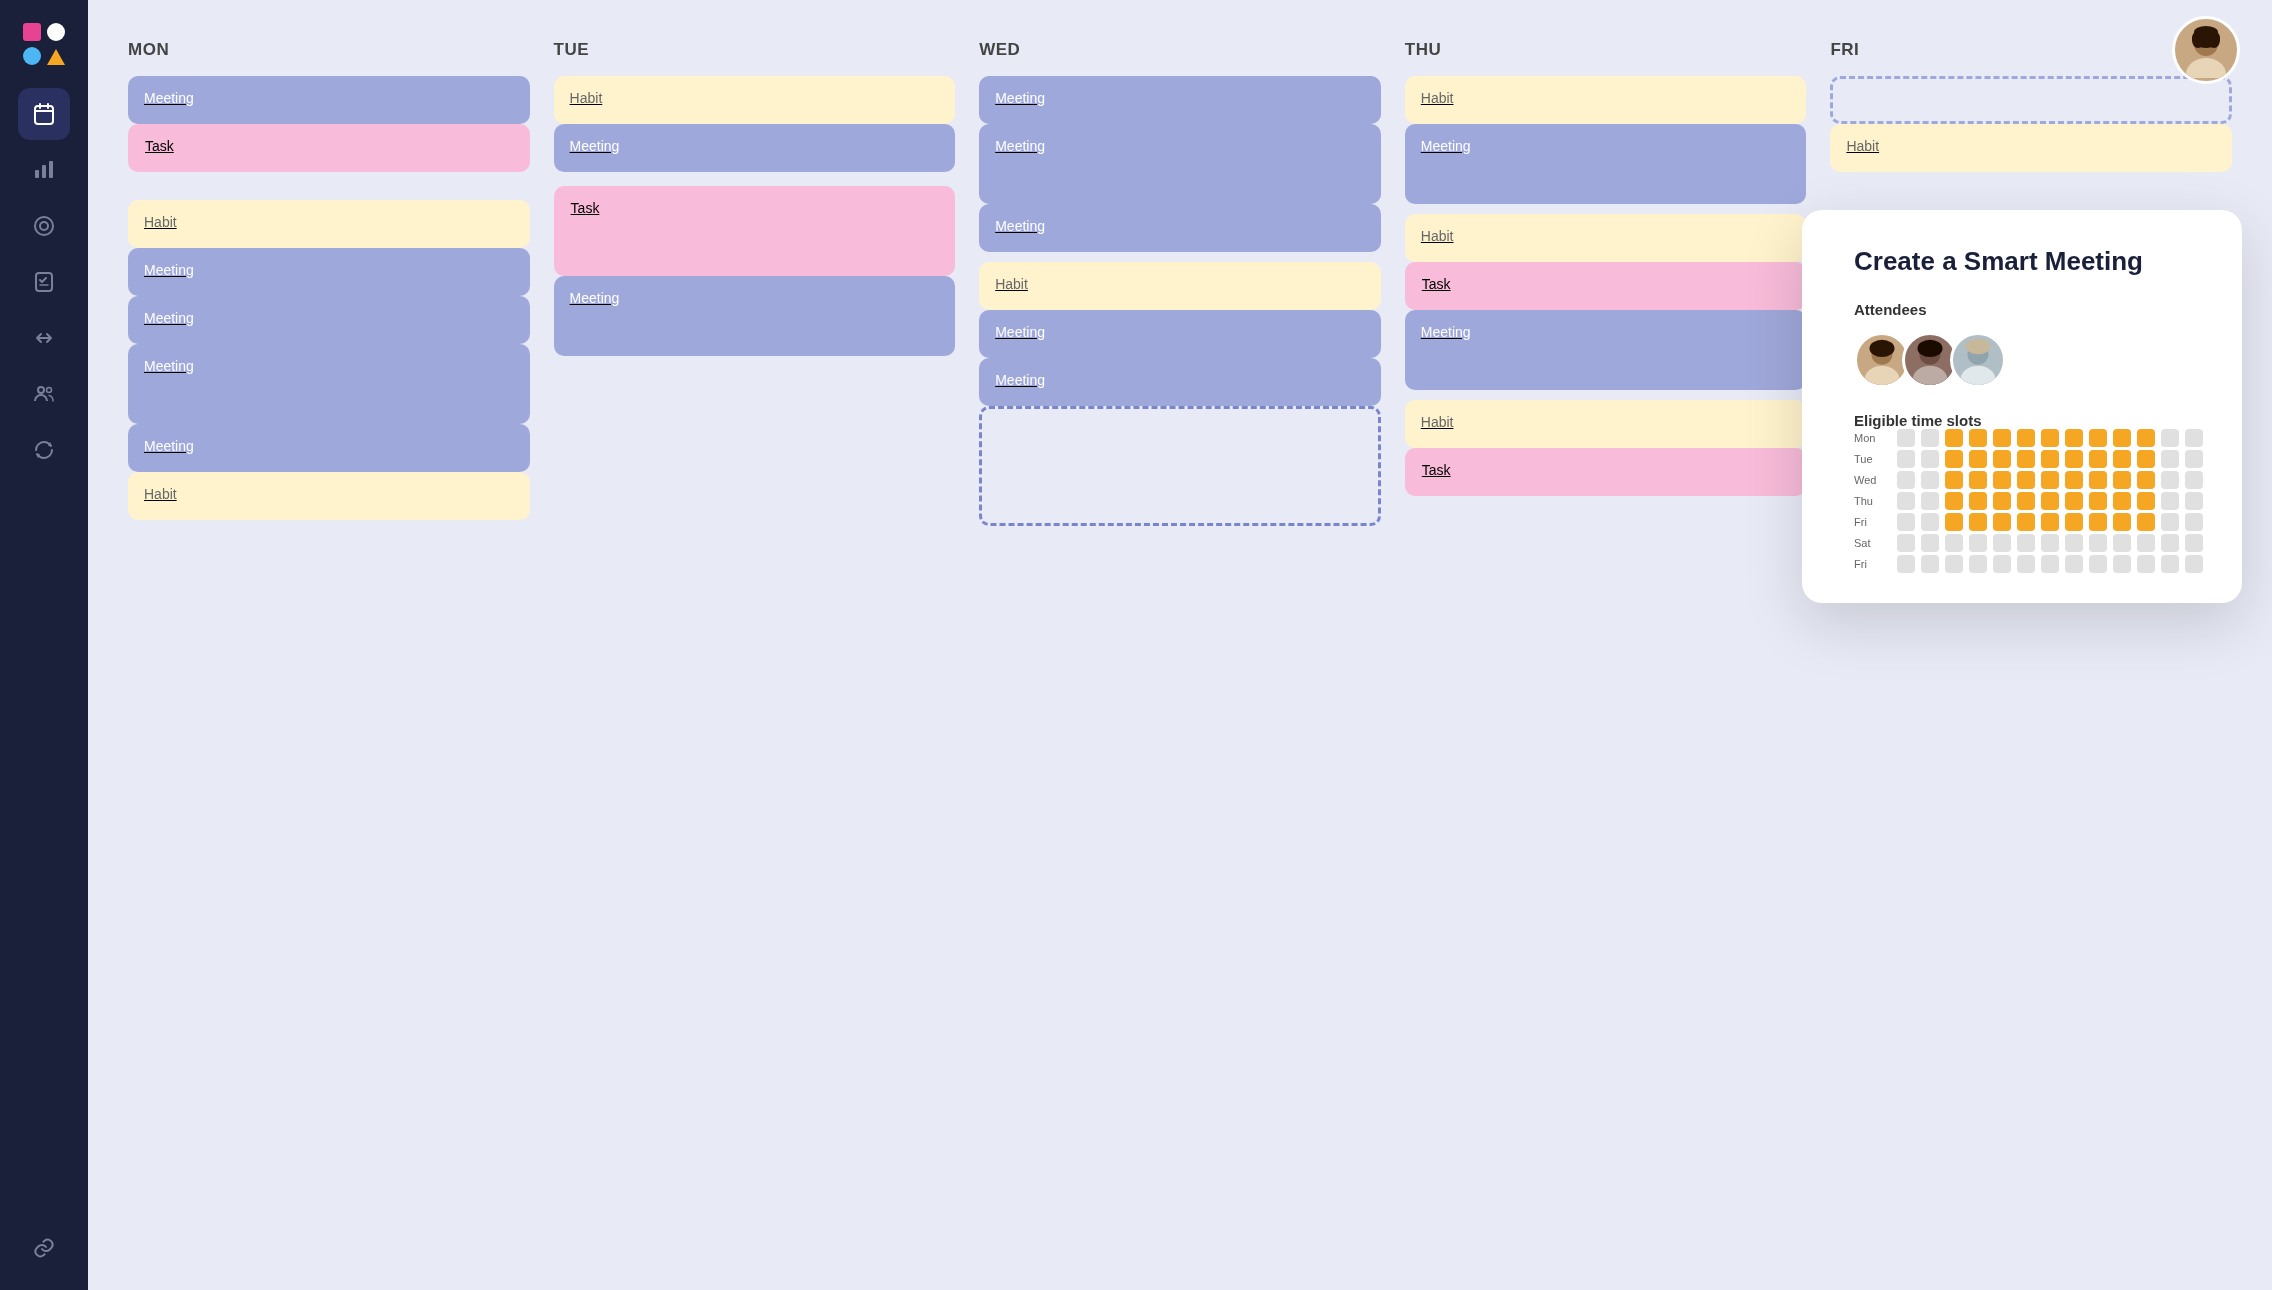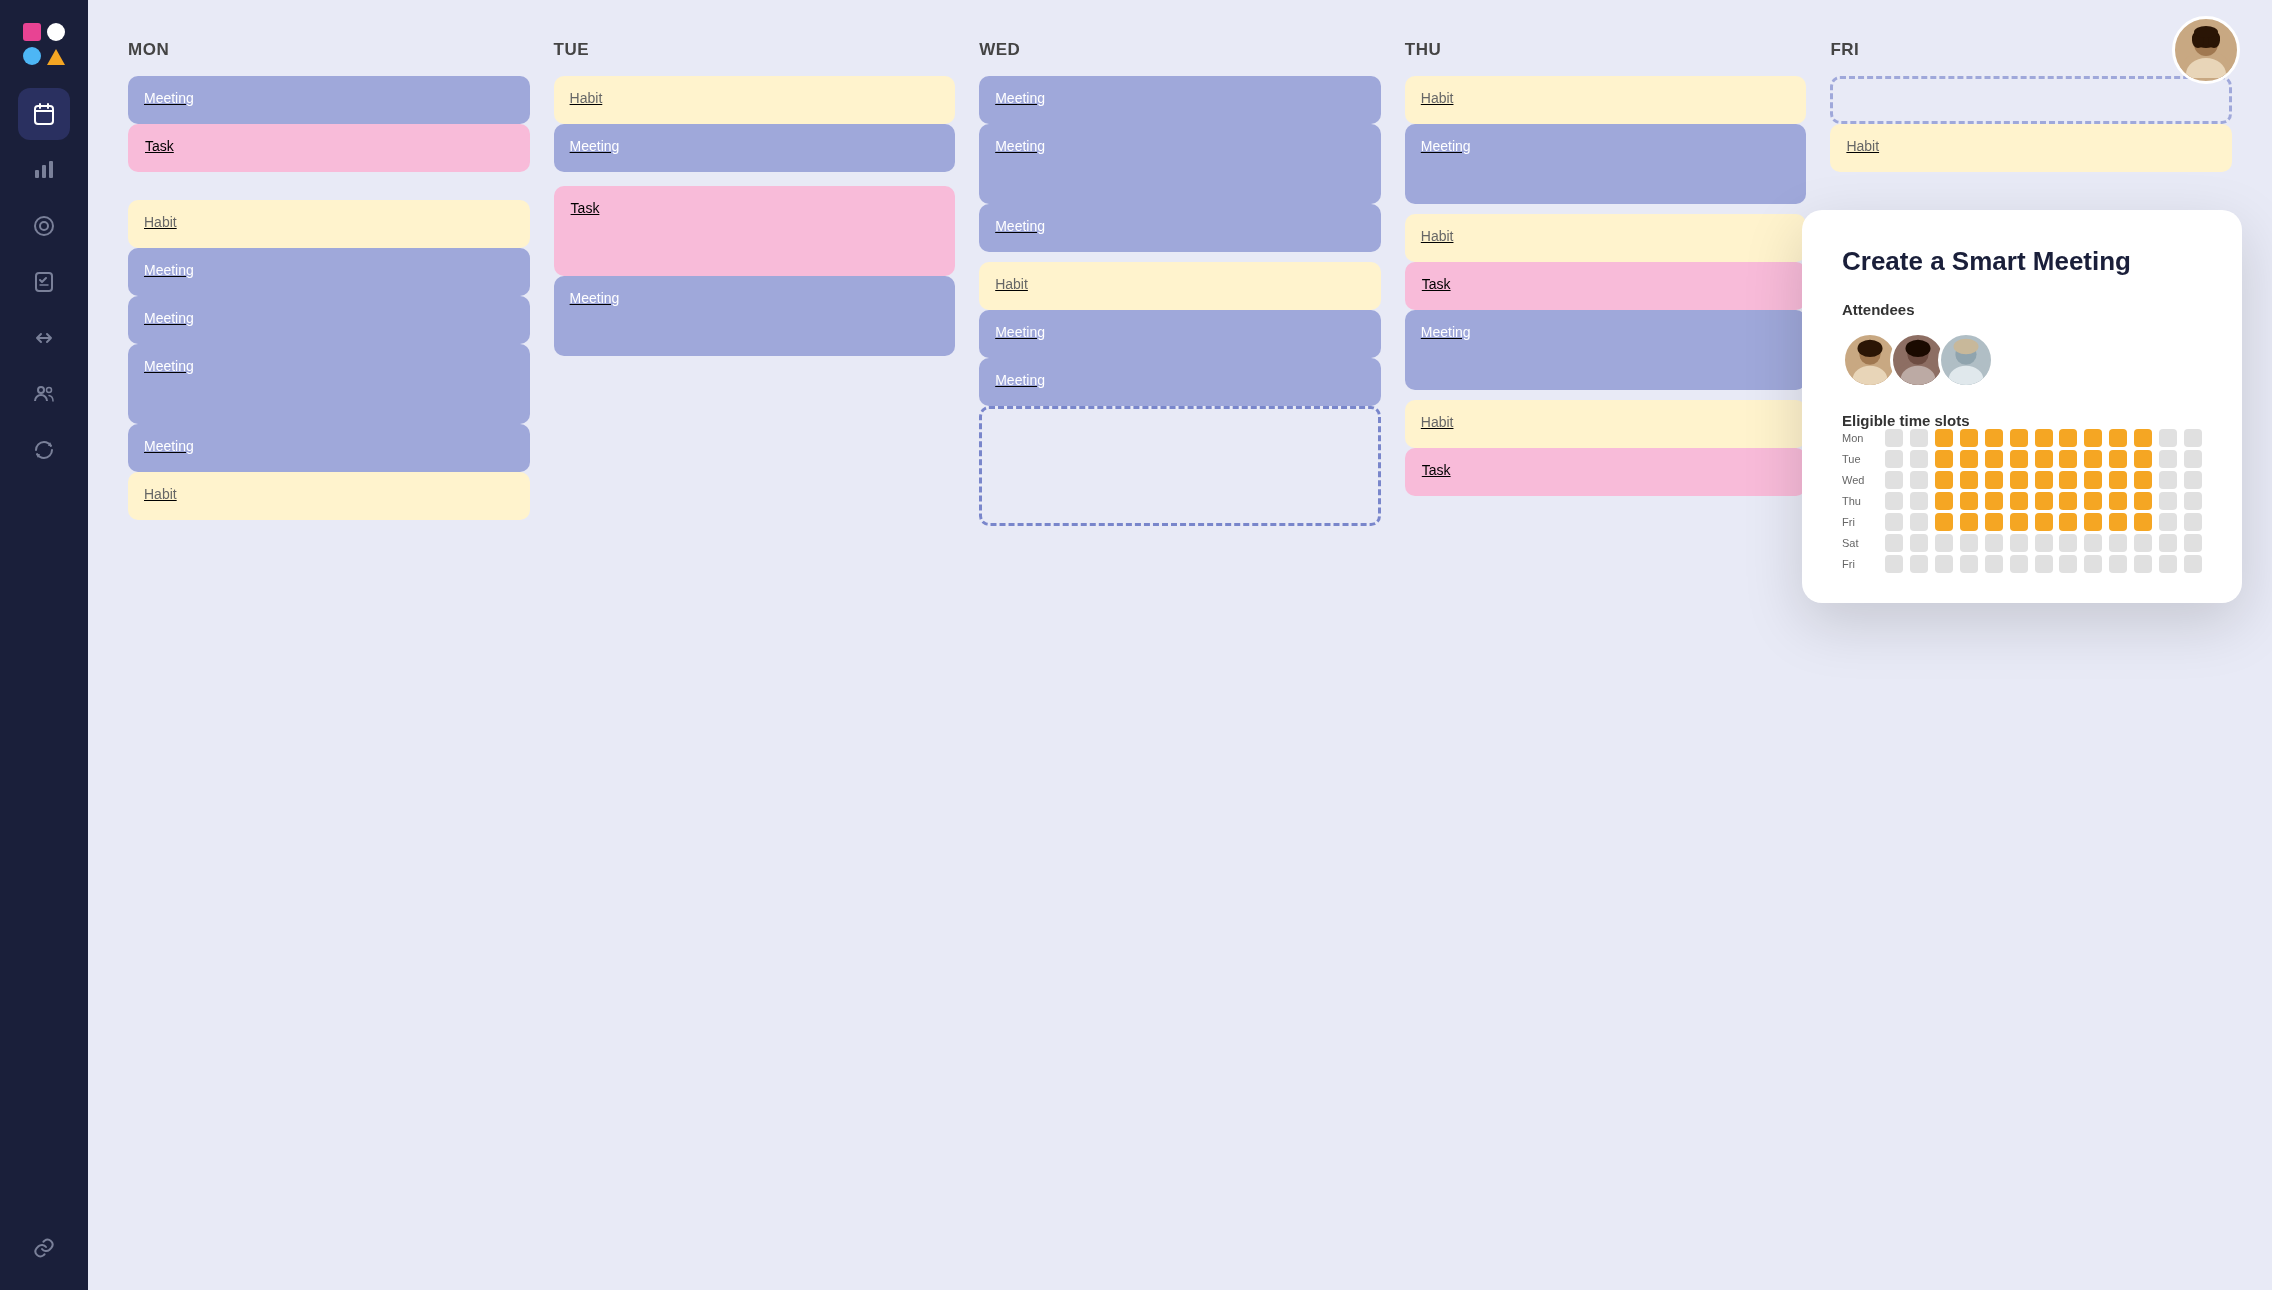--- a/index.html
+++ b/index.html
@@ -193,21 +193,21 @@
     }
 
     
     .smart-panel {
       position: absolute;
       right: 30px;
       top: 210px;
       width: 440px;
       background: #fff;
       border-radius: 20px;
-      padding: 36px 36px 30px 40px;
+      padding: 36px 36px 30px 52px;
       box-shadow: 0 20px 60px rgba(0,0,0,0.15);
       z-index: 100;
     }
     .panel-title {
       font-size: 26px;
       font-weight: 700;
       color: #1a1f3a;
       margin-bottom: 24px;
     }
     .panel-section-label {

